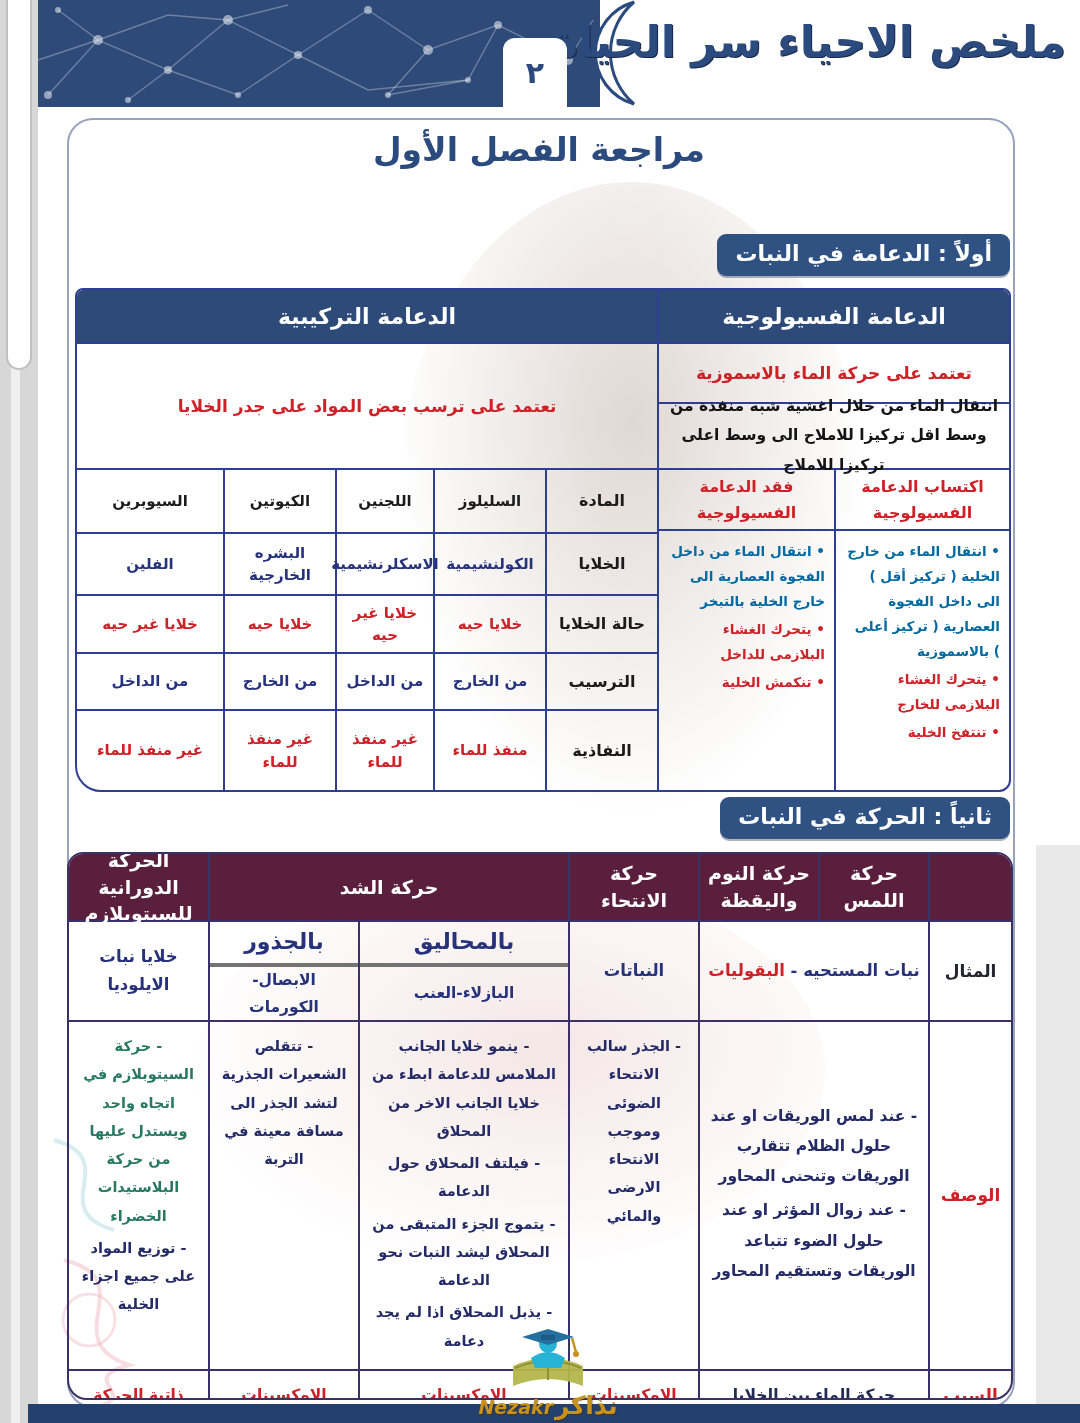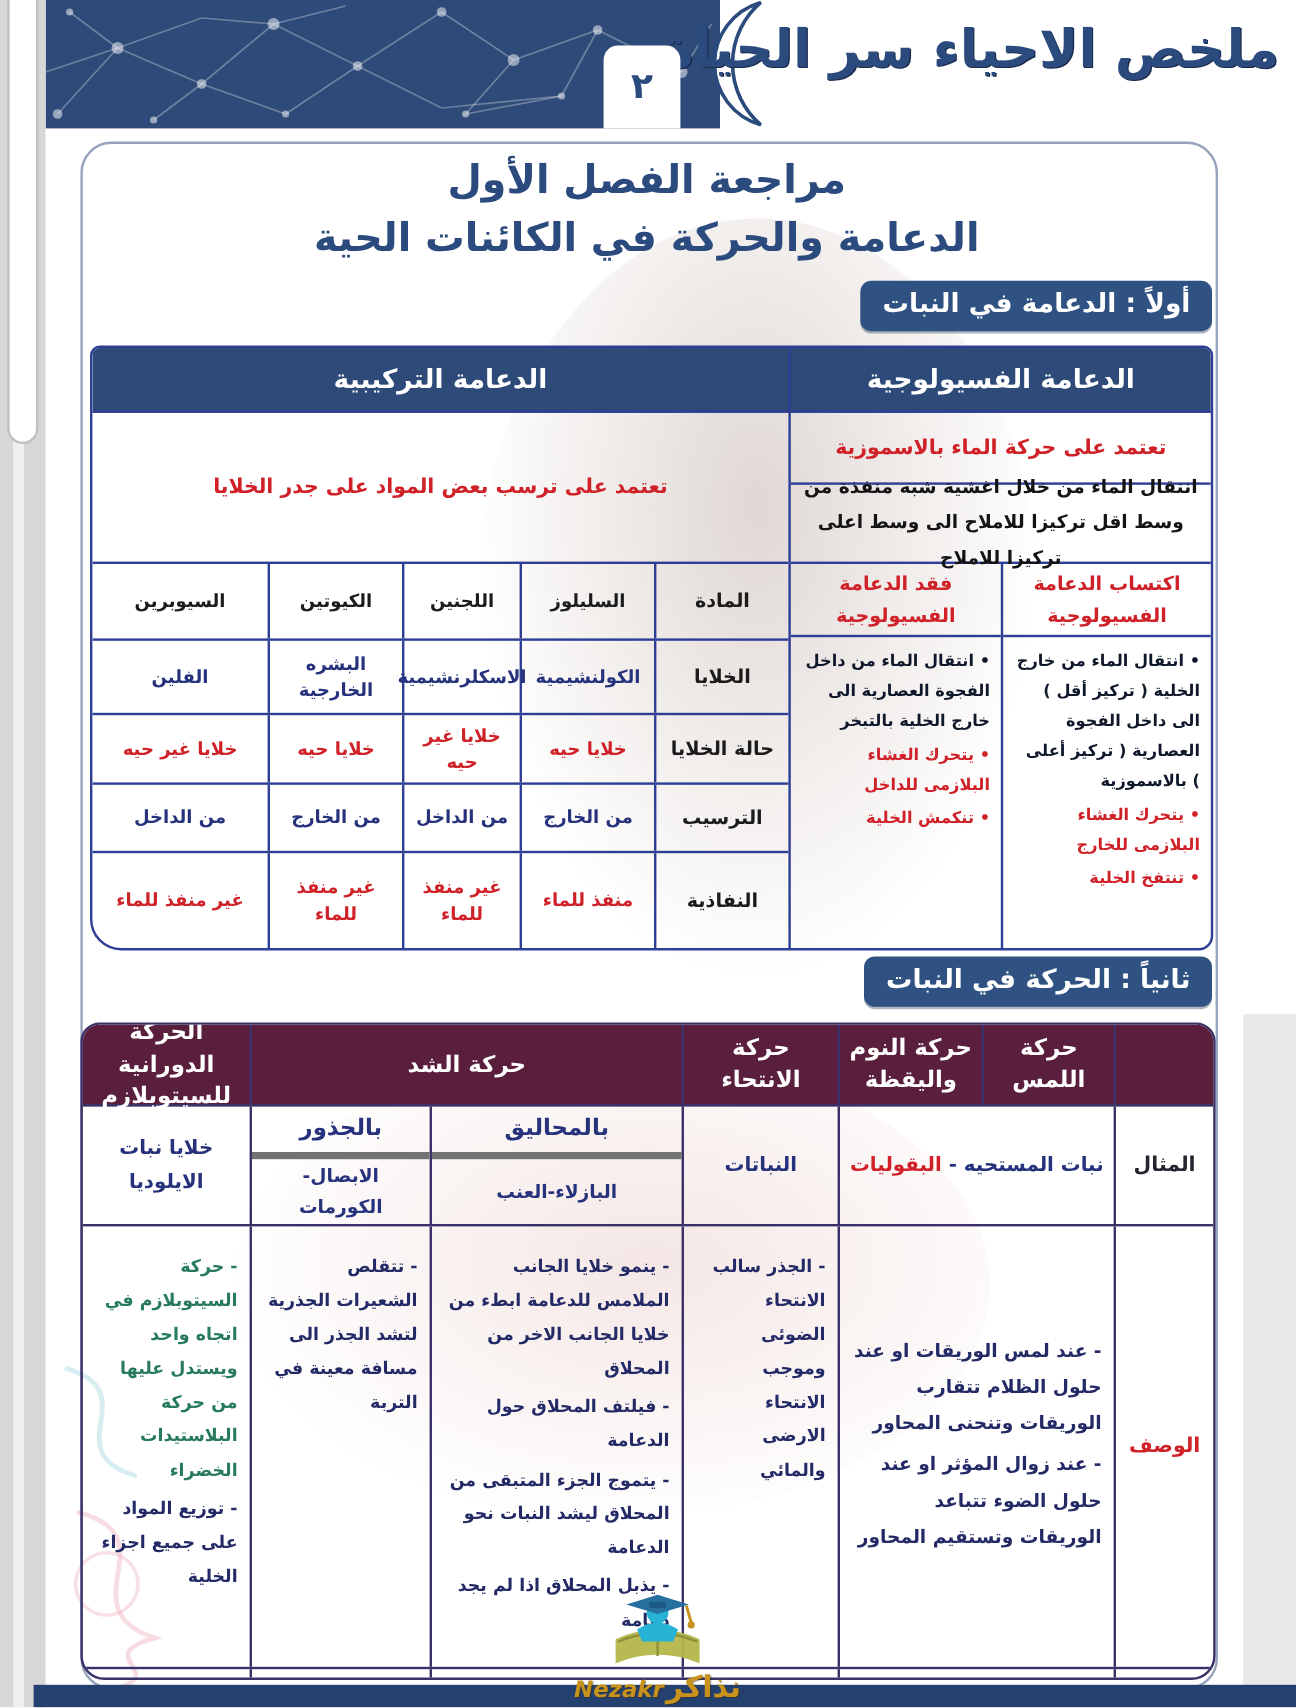--- a/index.html
+++ b/index.html
@@ -42,21 +42,21 @@
   .col{display:flex;flex-direction:column;box-sizing:border-box;}
   .phys-basis{height:60px;border-bottom:2.5px solid #2e3e94;display:flex;align-items:center;justify-content:center;color:#cf2127;font-weight:bold;font-size:17px;box-sizing:border-box;}
   .phys-def{height:66px;border-bottom:2.5px solid #2e3e94;display:flex;align-items:center;justify-content:center;text-align:center;color:#141414;font-weight:bold;font-size:15.5px;line-height:1.9;padding:0 8px;box-sizing:border-box;}
   .gl{flex:1;}
   .gl-col{width:50%;display:flex;flex-direction:column;box-sizing:border-box;}
   .gl-col.gain{border-left:2.5px solid #2e3e94;}
   .gl-title{min-height:56px;border-bottom:2.5px solid #2e3e94;display:flex;align-items:center;justify-content:center;text-align:center;color:#cf2127;font-weight:bold;font-size:16px;line-height:1.6;padding:4px;box-sizing:border-box;}
   .gl-points{padding:8px 9px;font-size:13.5px;font-weight:bold;line-height:1.85;}
   .pt{margin-bottom:3px;}
   .pt::before{content:"•  ";}
-  .pt-main{color:#0f172a;}
+  .pt-main{color:#0369a1;}
   .pt-red{color:#cf2127;}
   .struct-basis{height:126px;border-bottom:2.5px solid #2e3e94;display:flex;align-items:center;justify-content:center;color:#cf2127;font-weight:bold;font-size:17px;box-sizing:border-box;}
   .mat{display:flex;flex-direction:column;height:320px;}
   .mat-row{display:flex;border-bottom:2.5px solid #2e3e94;box-sizing:border-box;}
   .mat-row:last-child{border-bottom:none;}
   .mr-1{height:64px;}.mr-2{height:62px;}.mr-3{height:58px;}.mr-4{height:57px;}.mr-5{flex:1;}
   .mat-cell{display:flex;align-items:center;justify-content:center;text-align:center;font-weight:bold;font-size:15px;padding:0 3px;border-left:2.5px solid #2e3e94;box-sizing:border-box;color:#27327c;line-height:1.5;}
   .mat-cell:last-child{border-left:none;}
   .mc-label{width:112px;color:#1b1b1b;font-size:16px;}
   .mc-1{width:112px;}.mc-2{width:98px;}.mc-3{width:112px;}.mc-4{flex:1;}
@@ -71,23 +71,23 @@
   .c-lab{width:83px;}.c-touch{width:110px;}.c-sleep{width:120px;}.c-trop{width:130px;}.c-tens{width:360px;}.c-cyto{flex:1;}
   .c-ts{width:230px;}.c-tend{width:210px;}.c-root{width:150px;}
   .t2 .erow{height:100px;border-bottom:2.5px solid #3a3168;box-sizing:border-box;flex:none;}
   .t2 .drow{flex:1;border-bottom:2.5px solid #3a3168;box-sizing:border-box;}
   .t2 .rrow{height:48px;flex:none;}
   .rlab{align-items:center;justify-content:center;font-weight:bold;font-size:17px;color:#23262e;}
   .rlab.red{color:#cf2127;}
   .ex{align-items:center;justify-content:center;text-align:center;font-weight:bold;font-size:16.5px;color:#27327c;padding:0 4px;line-height:1.7;}
   .ex .red-part{color:#cf2127;}
   .split{flex-direction:column;}
-  .sub-h{border-bottom:6px solid #737373;display:flex;align-items:center;justify-content:center;font-weight:bold;color:#27327c;font-size:19px;padding:7px 4px 9px;}
+  .sub-h{border-bottom:4px solid #737373;display:flex;align-items:center;justify-content:center;font-weight:bold;color:#27327c;font-size:22px;padding:7px 4px 9px;}
   .sub-v{flex:1;display:flex;align-items:center;justify-content:center;text-align:center;font-weight:bold;color:#27327c;font-size:15.5px;line-height:1.7;padding:0 6px;}
-  .desc{flex-direction:column;padding:20px 10px;font-weight:bold;font-size:14.5px;line-height:1.95;color:#232a66;}
+  .desc{flex-direction:column;padding:10px 10px;font-weight:bold;font-size:14.5px;line-height:1.95;color:#232a66;text-align:center;}
   .desc.center{justify-content:center;font-size:15.5px;}
   .b{margin-bottom:4px;}
   .b::before{content:"- ";}
   .b.green{color:#27795f;}
   .reason{align-items:center;justify-content:center;text-align:center;font-weight:bold;font-size:15.5px;}
   .r-red{color:#cf2127;}
   .r-navy{color:#202a54;}
   
   .wm{position:absolute;left:453px;top:1328px;width:190px;height:92px;z-index:5;pointer-events:none;text-align:center;}
   .wm-text{position:absolute;left:0;right:0;bottom:0;display:flex;direction:ltr;align-items:baseline;justify-content:center;gap:2px;color:#c8921c;text-shadow:1px 1px 0 rgba(60,40,0,.45);}
@@ -142,21 +142,20 @@
   <div class="blob blob1"></div>
   <div class="blob blob2"></div>
   <svg class="swirls" width="150" height="280" viewBox="0 0 150 280">
     <path d="M20,10 C90,30 10,80 80,100" stroke="rgba(110,190,205,0.5)" stroke-width="4" fill="none"></path>
     <path d="M30,130 C110,150 20,210 95,235 C40,250 110,265 60,278" stroke="rgba(222,120,140,0.45)" stroke-width="4" fill="none"></path>
     <circle cx="55" cy="190" r="26" stroke="rgba(222,120,140,0.4)" stroke-width="3" fill="none"></circle>
   </svg>
 
   <div class="main-title">
     <div>مراجعة الفصل الأول</div>
-    <div>الدعامة والحركة في الكائنات الحية</div>
   </div>
   <div class="badge badge1">أولاً : الدعامة في النبات</div>
   <div class="badge badge2">ثانياً : الحركة في النبات</div>
 
   <div class="t1">
     <div class="row hrow">
       <div class="hcell w-phys">الدعامة الفسيولوجية</div>
       <div class="hcell w-struct">الدعامة التركيبية</div>
     </div>
     <div class="row brow">

